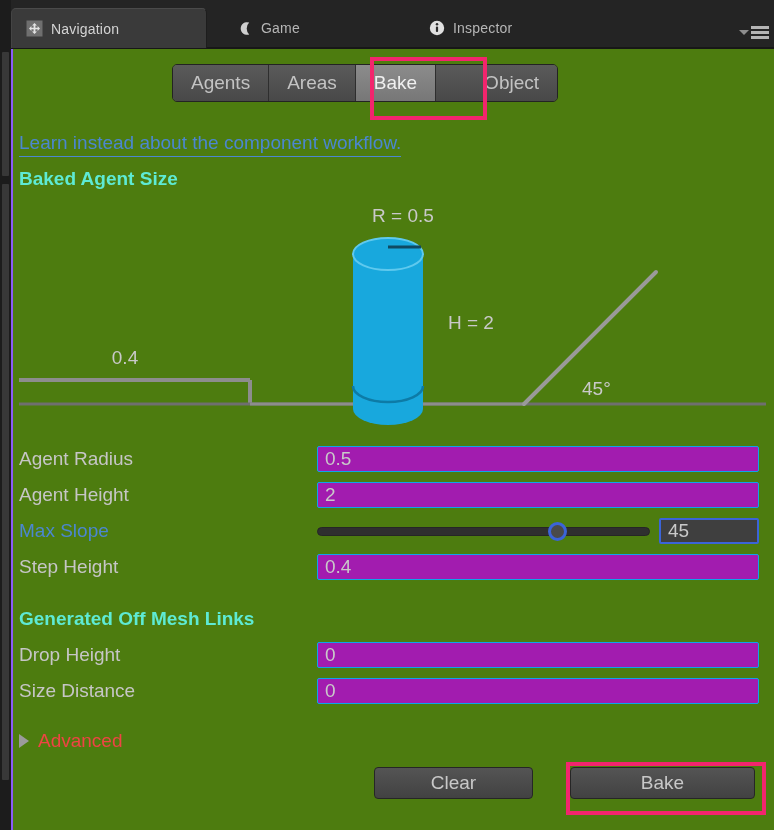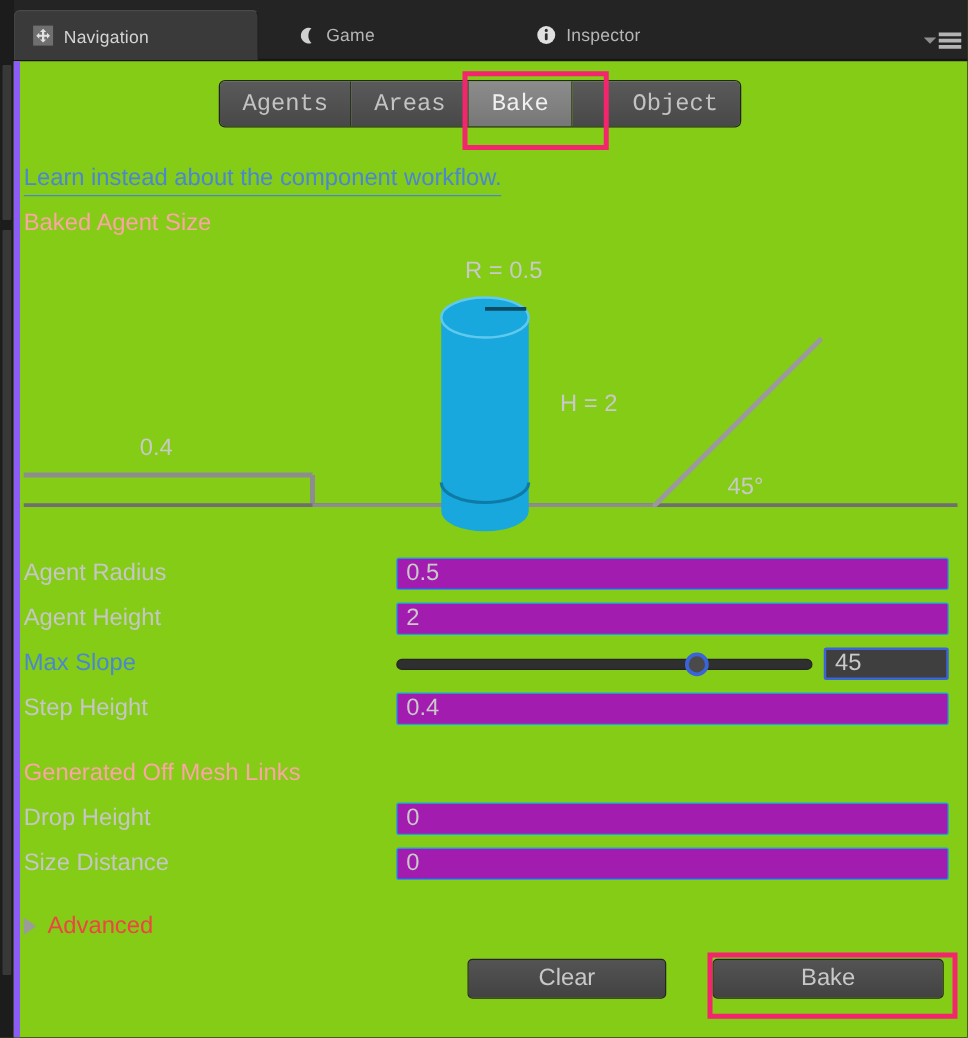--- a/index.html
+++ b/index.html
@@ -101,24 +101,23 @@
     display: block;
     width: 18px; height: 3px;
     background: #b4b4b4;
   }
 
   
   .panel {
     position: absolute;
     left: 11px; top: 49px;
     width: 763px; height: 781px;
-    background: #84cc16;
-    border-left: 5px solid #8b5cf6;
-    box-sizing: border-box;
-    font-family: Liberation Mono, monospace;
+    background: #4d7c0f;
+    border-left: 2px solid #8b5cf6;
+    box-sizing: border-box;
   }
 
   
   .segbar {
     position: absolute;
     left: 159px; top: 15px;
     display: flex;
     height: 36px;
     border-radius: 5px;
     overflow: hidden;
@@ -149,22 +148,22 @@
     left: 19px; top: 131px;
     font-size: 19px;
     color: #4b87d0;
     border-bottom: 1px solid #4b87d0;
     line-height: 1.25;
     padding-bottom: 1px;
   }
   .section-header {
     position: absolute;
     font-size: 19px;
-    font-weight: normal;
-    color: #fca5a5;
+    font-weight: bold;
+    color: #5eead4;
   }
   #hdr-agent-size { left: 19px; top: 168px; }
   #hdr-offmesh    { left: 19px; top: 608px; }
 
   
   .diagram {
     position: absolute;
     left: 11px; top: 196px;
     width: 763px; height: 236px;
   }

